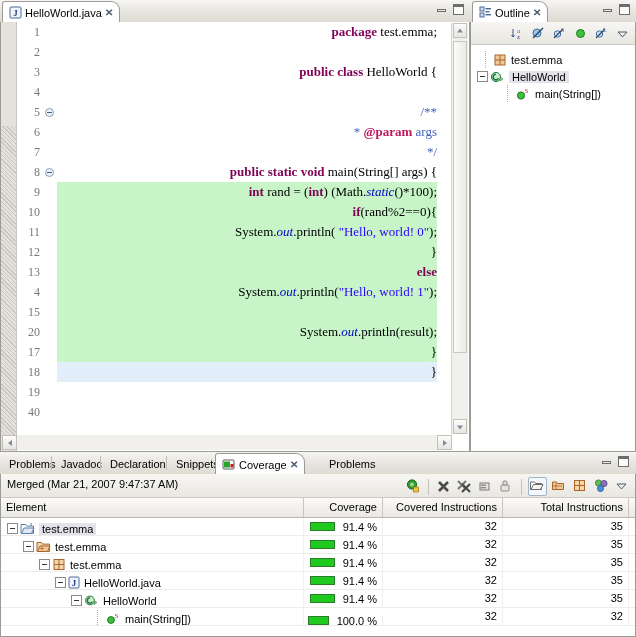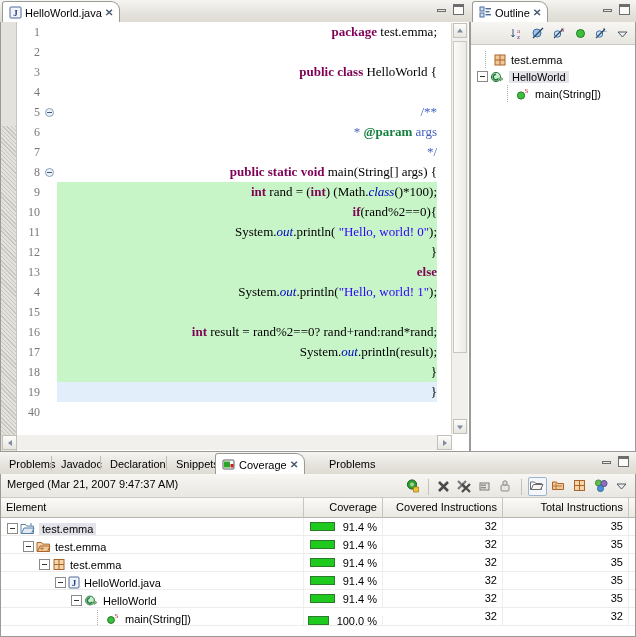--- a/index.html
+++ b/index.html
@@ -68,21 +68,21 @@
   .code{
     font-family:"Liberation Serif", serif;font-size:13px;
     white-space:pre;height:20px;line-height:20px;
     padding-left:2px;color:#000;text-align:right;
   }
   .code.cov{background:#c8f5c8;}
   .code.curline{background:#e2effb;}
   .kw{color:#7f0055;font-weight:bold;}
   .str{color:#2a00ff;}
   .cmt{color:#3f5fbf;}
-  .cmtag{color:#15803d;font-weight:bold;}
+  .cmtag{color:#be185d;font-weight:bold;}
   .fld{color:#0000c0;font-style:italic;}
 
   .vscroll{position:absolute;right:1px;top:1px;width:16px;bottom:17px;
     background:#f1f0ec;border-left:1px solid #d8d5ce;}
   .vscroll .thumb{position:absolute;left:1px;right:1px;top:18px;height:310px;
     background:linear-gradient(to right,#fbfbfa,#eceae4);border:1px solid #c9c6bf;}
   .arrbtn{position:absolute;left:1px;right:1px;height:15px;
     background:linear-gradient(to bottom,#fcfcfb,#e8e6e0);border:1px solid #c3c0b8;box-sizing:border-box;}
   .arr{position:absolute;left:50%;top:50%;width:0;height:0;
     border-left:3px solid transparent;border-right:3px solid transparent;}
@@ -184,21 +184,21 @@
         <div class="lnum">6</div>
         <div class="lnum">7</div>
         <div class="lnum">8</div>
         <div class="lnum">9</div>
         <div class="lnum">10</div>
         <div class="lnum">11</div>
         <div class="lnum">12</div>
         <div class="lnum">13</div>
         <div class="lnum">4</div>
         <div class="lnum">15</div>
-        <div class="lnum">16</div>
+        <div class="lnum">20</div>
         <div class="lnum">17</div>
         <div class="lnum">18</div>
         <div class="lnum">19</div>
         <div class="lnum">40</div>
       </div>
 
       <div class="foldcol">
         <div class="row"></div>
         <div class="row"></div>
         <div class="row"></div>
@@ -215,28 +215,27 @@
 
       <div class="codearea">
         <div class="code"><span class="kw">package</span> test.emma;</div>
         <div class="code"> </div>
         <div class="code"><span class="unc"><span class="kw">public class</span> HelloWorld {</span></div>
         <div class="code"> </div>
         <div class="code"><span class="cmt">    /**</span></div>
         <div class="code"><span class="cmt">     * </span><span class="cmtag">@param</span><span class="cmt"> args</span></div>
         <div class="code"><span class="cmt">     */</span></div>
         <div class="code">    <span class="kw">public static void</span> main(String[] args) {</div>
-        <div class="code cov">        <span class="kw">int</span> rand = (<span class="kw">int</span>) (Math.<span class="fld">class</span>()*100);</div>
+        <div class="code cov">        <span class="kw">int</span> rand = (<span class="kw">int</span>) (Math.<span class="fld">static</span>()*100);</div>
         <div class="code cov">        <span class="kw">if</span>(rand%2==0){</div>
         <div class="code cov">            System.<span class="fld">out</span>.println( <span class="str">"Hello, world! 0"</span>);</div>
         <div class="code cov">        }</div>
         <div class="code cov">        <span class="kw">else</span></div>
         <div class="code cov">            System.<span class="fld">out</span>.println(<span class="str">"Hello, world! 1"</span>);</div>
         <div class="code cov"> </div>
-        <div class="code cov">        <span class="kw">int</span> result = rand%2==0? rand+rand:rand*rand;</div>
         <div class="code cov">        System.<span class="fld">out</span>.println(result);</div>
         <div class="code cov">    }</div>
         <div class="code curline">}</div>
         <div class="code"> </div>
       </div>
 
       <div class="vscroll">
         <div class="arrbtn" style="top:0;">
             <span class="arr up"></span>
           </div>

